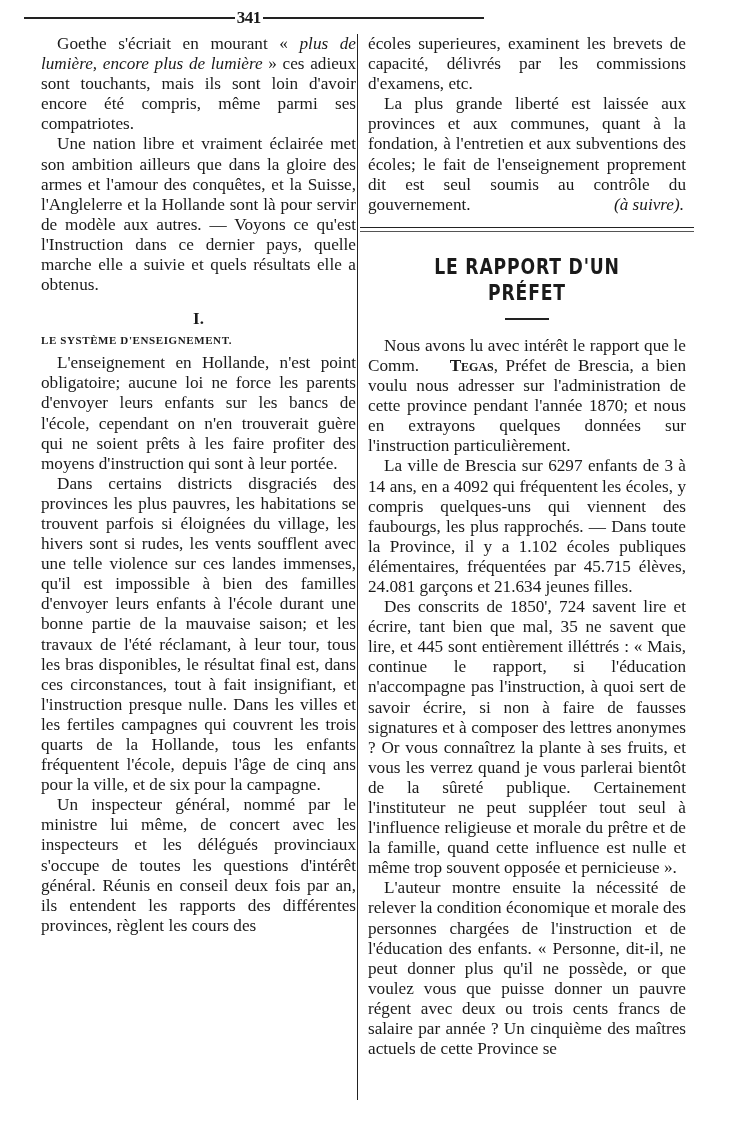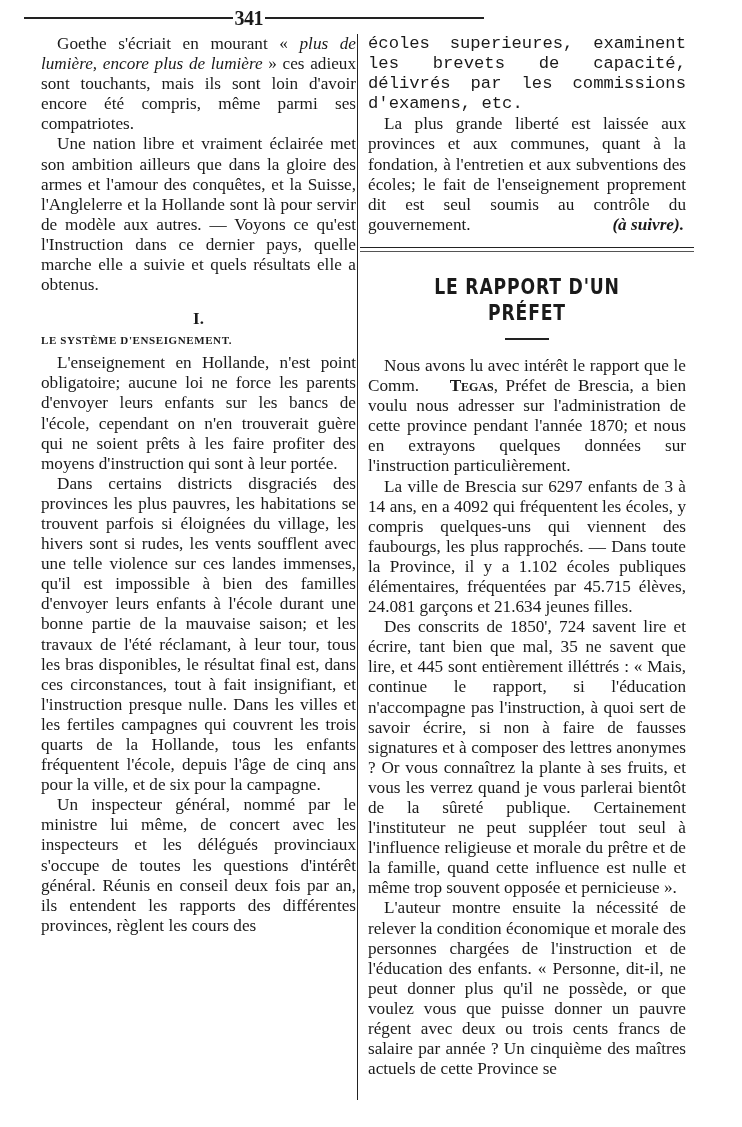--- a/index.html
+++ b/index.html
@@ -7,47 +7,47 @@
     width: 742px; height: 1127px; position: relative; overflow: hidden;
     font-family: "Liberation Serif", "DejaVu Serif", serif;
     color: #1a1a1a;
   }
   .header {
     position: absolute; left: 24px; top: 6px; width: 460px; height: 24px;
     display: flex; align-items: center;
   }
   .header .rule { flex: 1; height: 0; border-top: 2px solid #222; }
   .header .num {
-    font-size: 20px; font-weight: bold; padding: 0 2px; line-height: 20px;
+    font-size: 17px; font-weight: bold; padding: 0 2px; line-height: 20px;
     letter-spacing: -0.5px;
   }
   .col {
     position: absolute; top: 34px;
     font-size: 17.2px; line-height: 20.1px;
     text-align: justify;
   }
   .col-left { left: 41px; width: 315px; }
   .col-right { left: 368px; width: 318px; }
   .col-sep {
     position: absolute; left: 357px; top: 34px; width: 0; height: 1066px;
     border-left: 1.5px solid #222;
   }
   p { margin: 0; text-indent: 16px; }
-  p.noindent { text-indent: 0; font-family: Liberation Mono, monospace; }
+  p.noindent { text-indent: 0; }
   .italic { font-style: italic; }
   .roman-head {
     text-align: center; font-weight: bold; font-size: 17px;
     margin-top: 14px; line-height: 20px;
   }
   .small-caps-head {
     text-align: left; font-size: 11px; font-weight: bold;
     letter-spacing: 0.6px; line-height: 22px; margin-bottom: 2px;
   }
   .sc { font-variant: small-caps; font-weight: bold; margin-left: 23px; }
-  .suivre { float: right; font-style: italic; padding-right: 2px; font-weight: bold; }
+  .suivre { float: right; font-style: italic; padding-right: 2px; }
   .double-rule {
     margin: 12px -8px 0 -8px; height: 3px;
     border-top: 1.5px solid #222; border-bottom: 1px solid #555;
   }
   .article-title {
     text-align: center; font-family: "DejaVu Sans", "Liberation Sans", sans-serif;
     font-weight: bold; font-size: 21px; letter-spacing: 1px;
     margin-top: 22px; line-height: 26px; transform: scaleX(0.82);
   }
   .short-rule {

